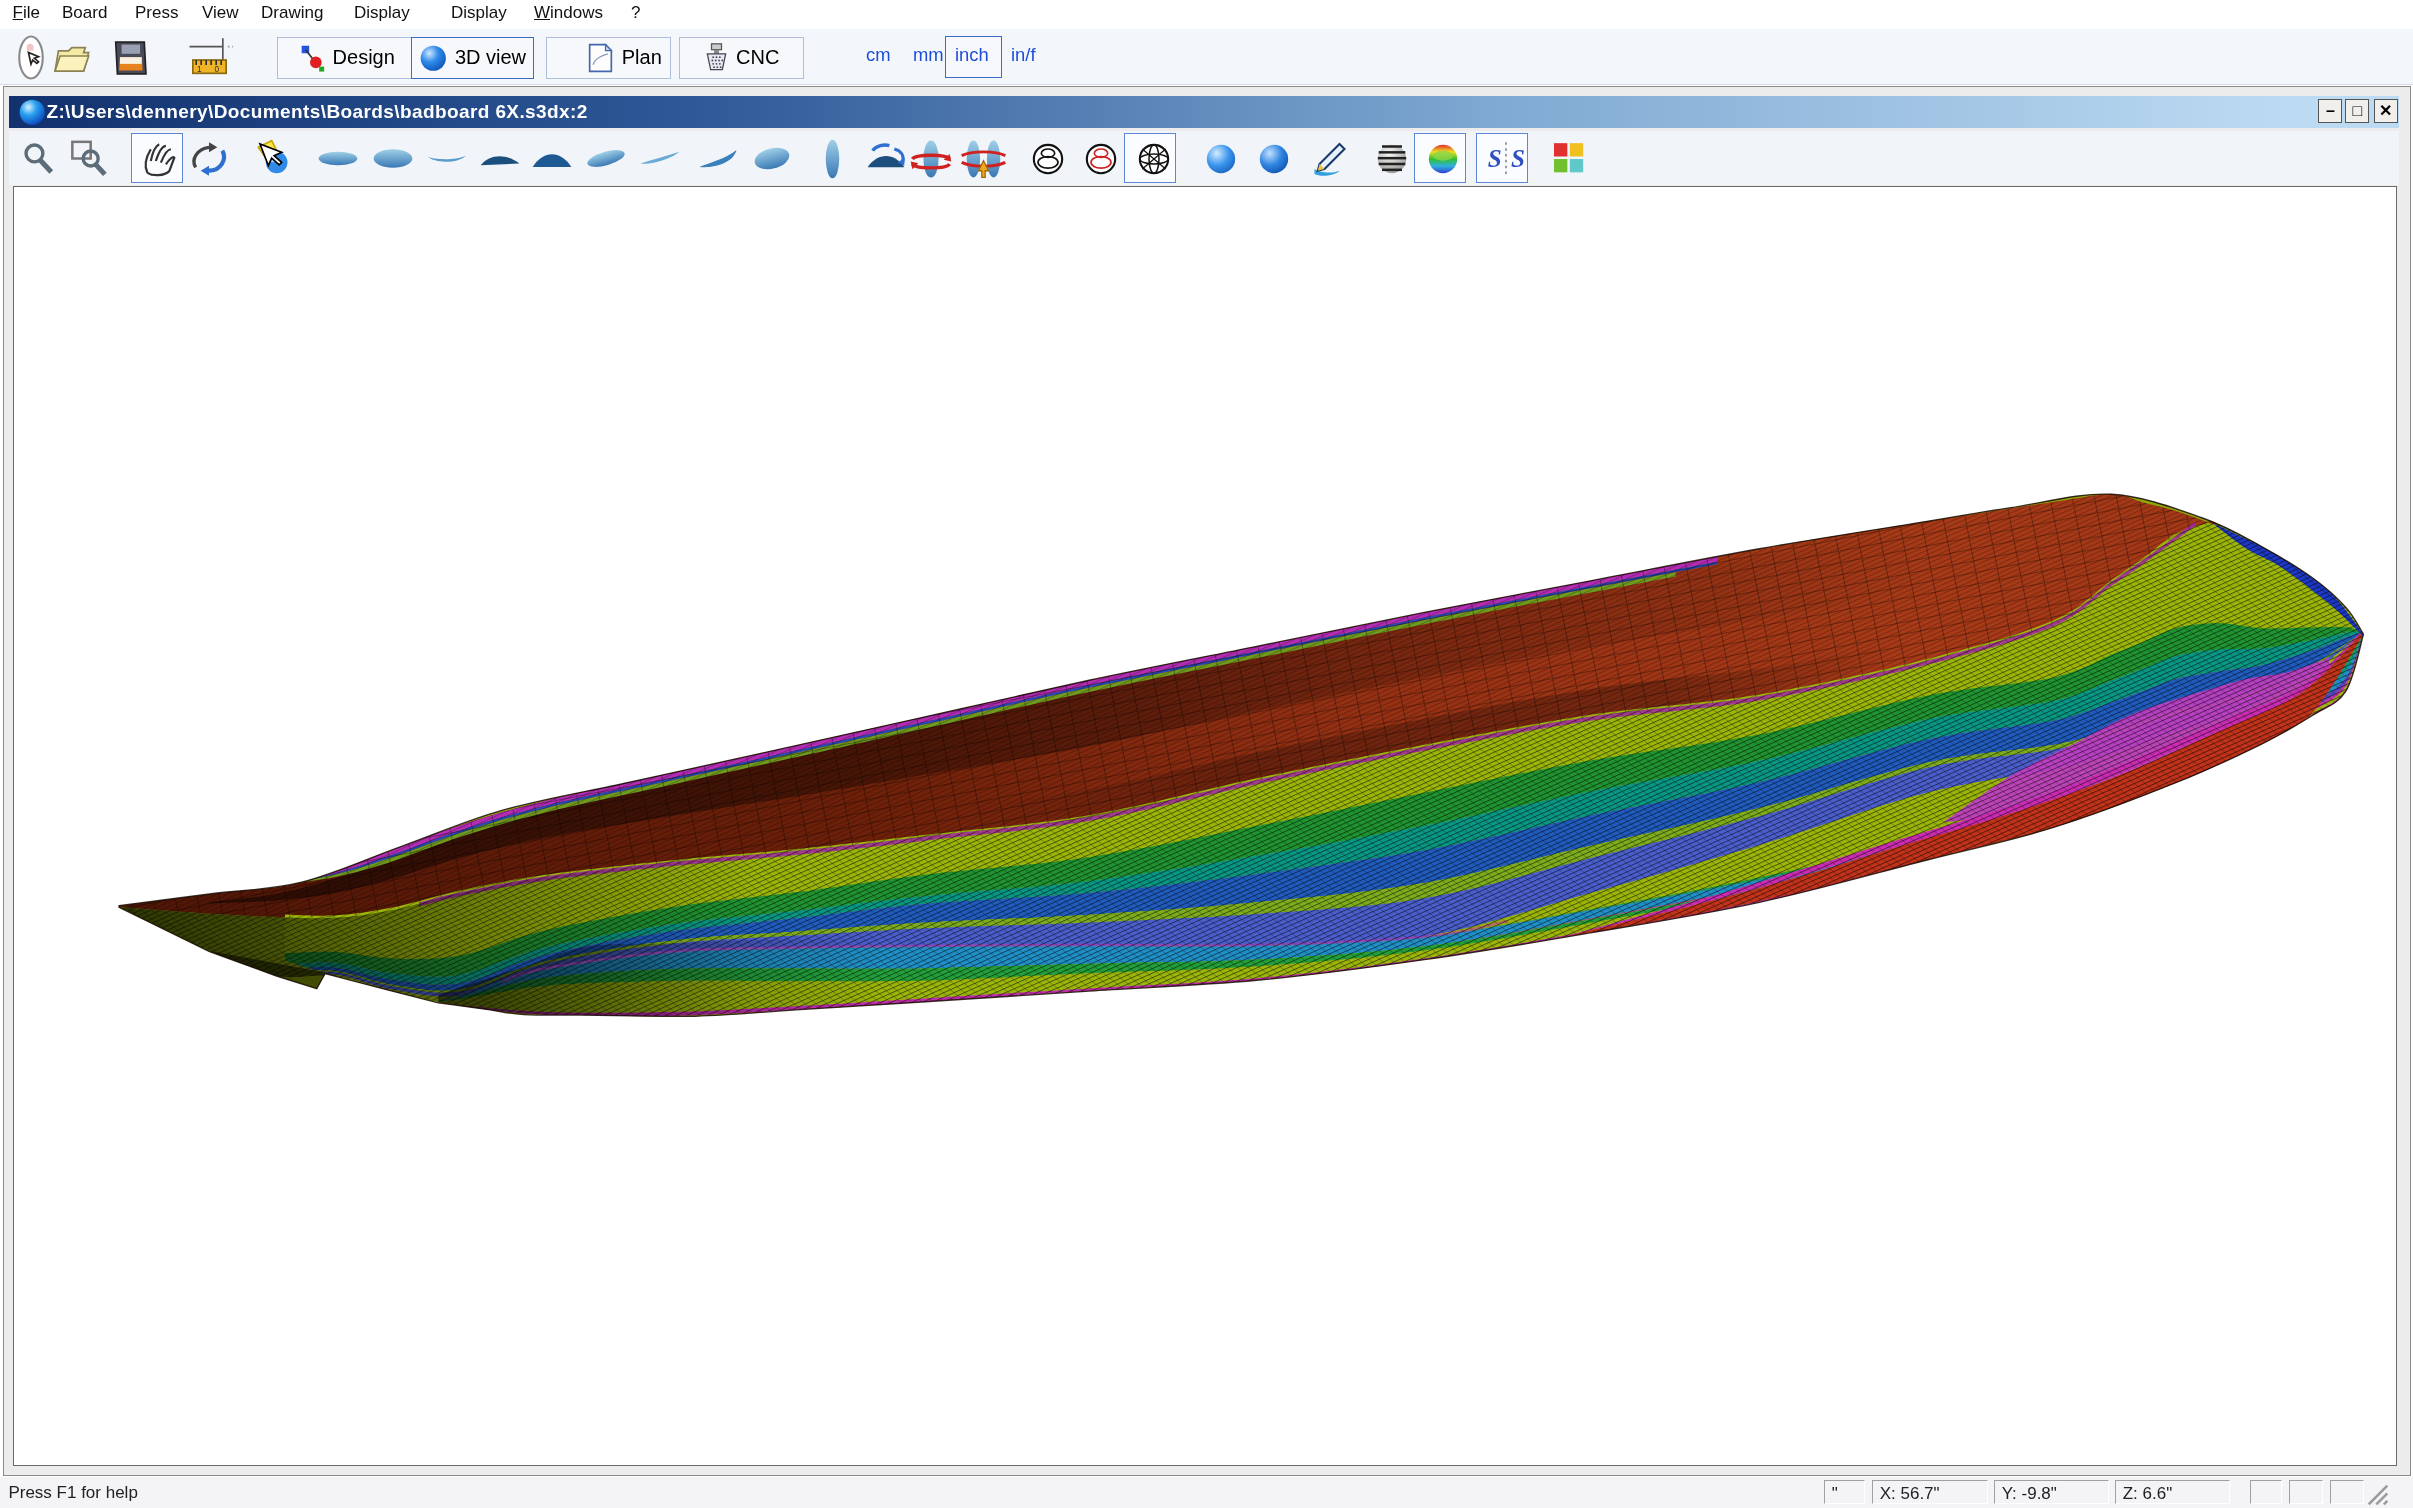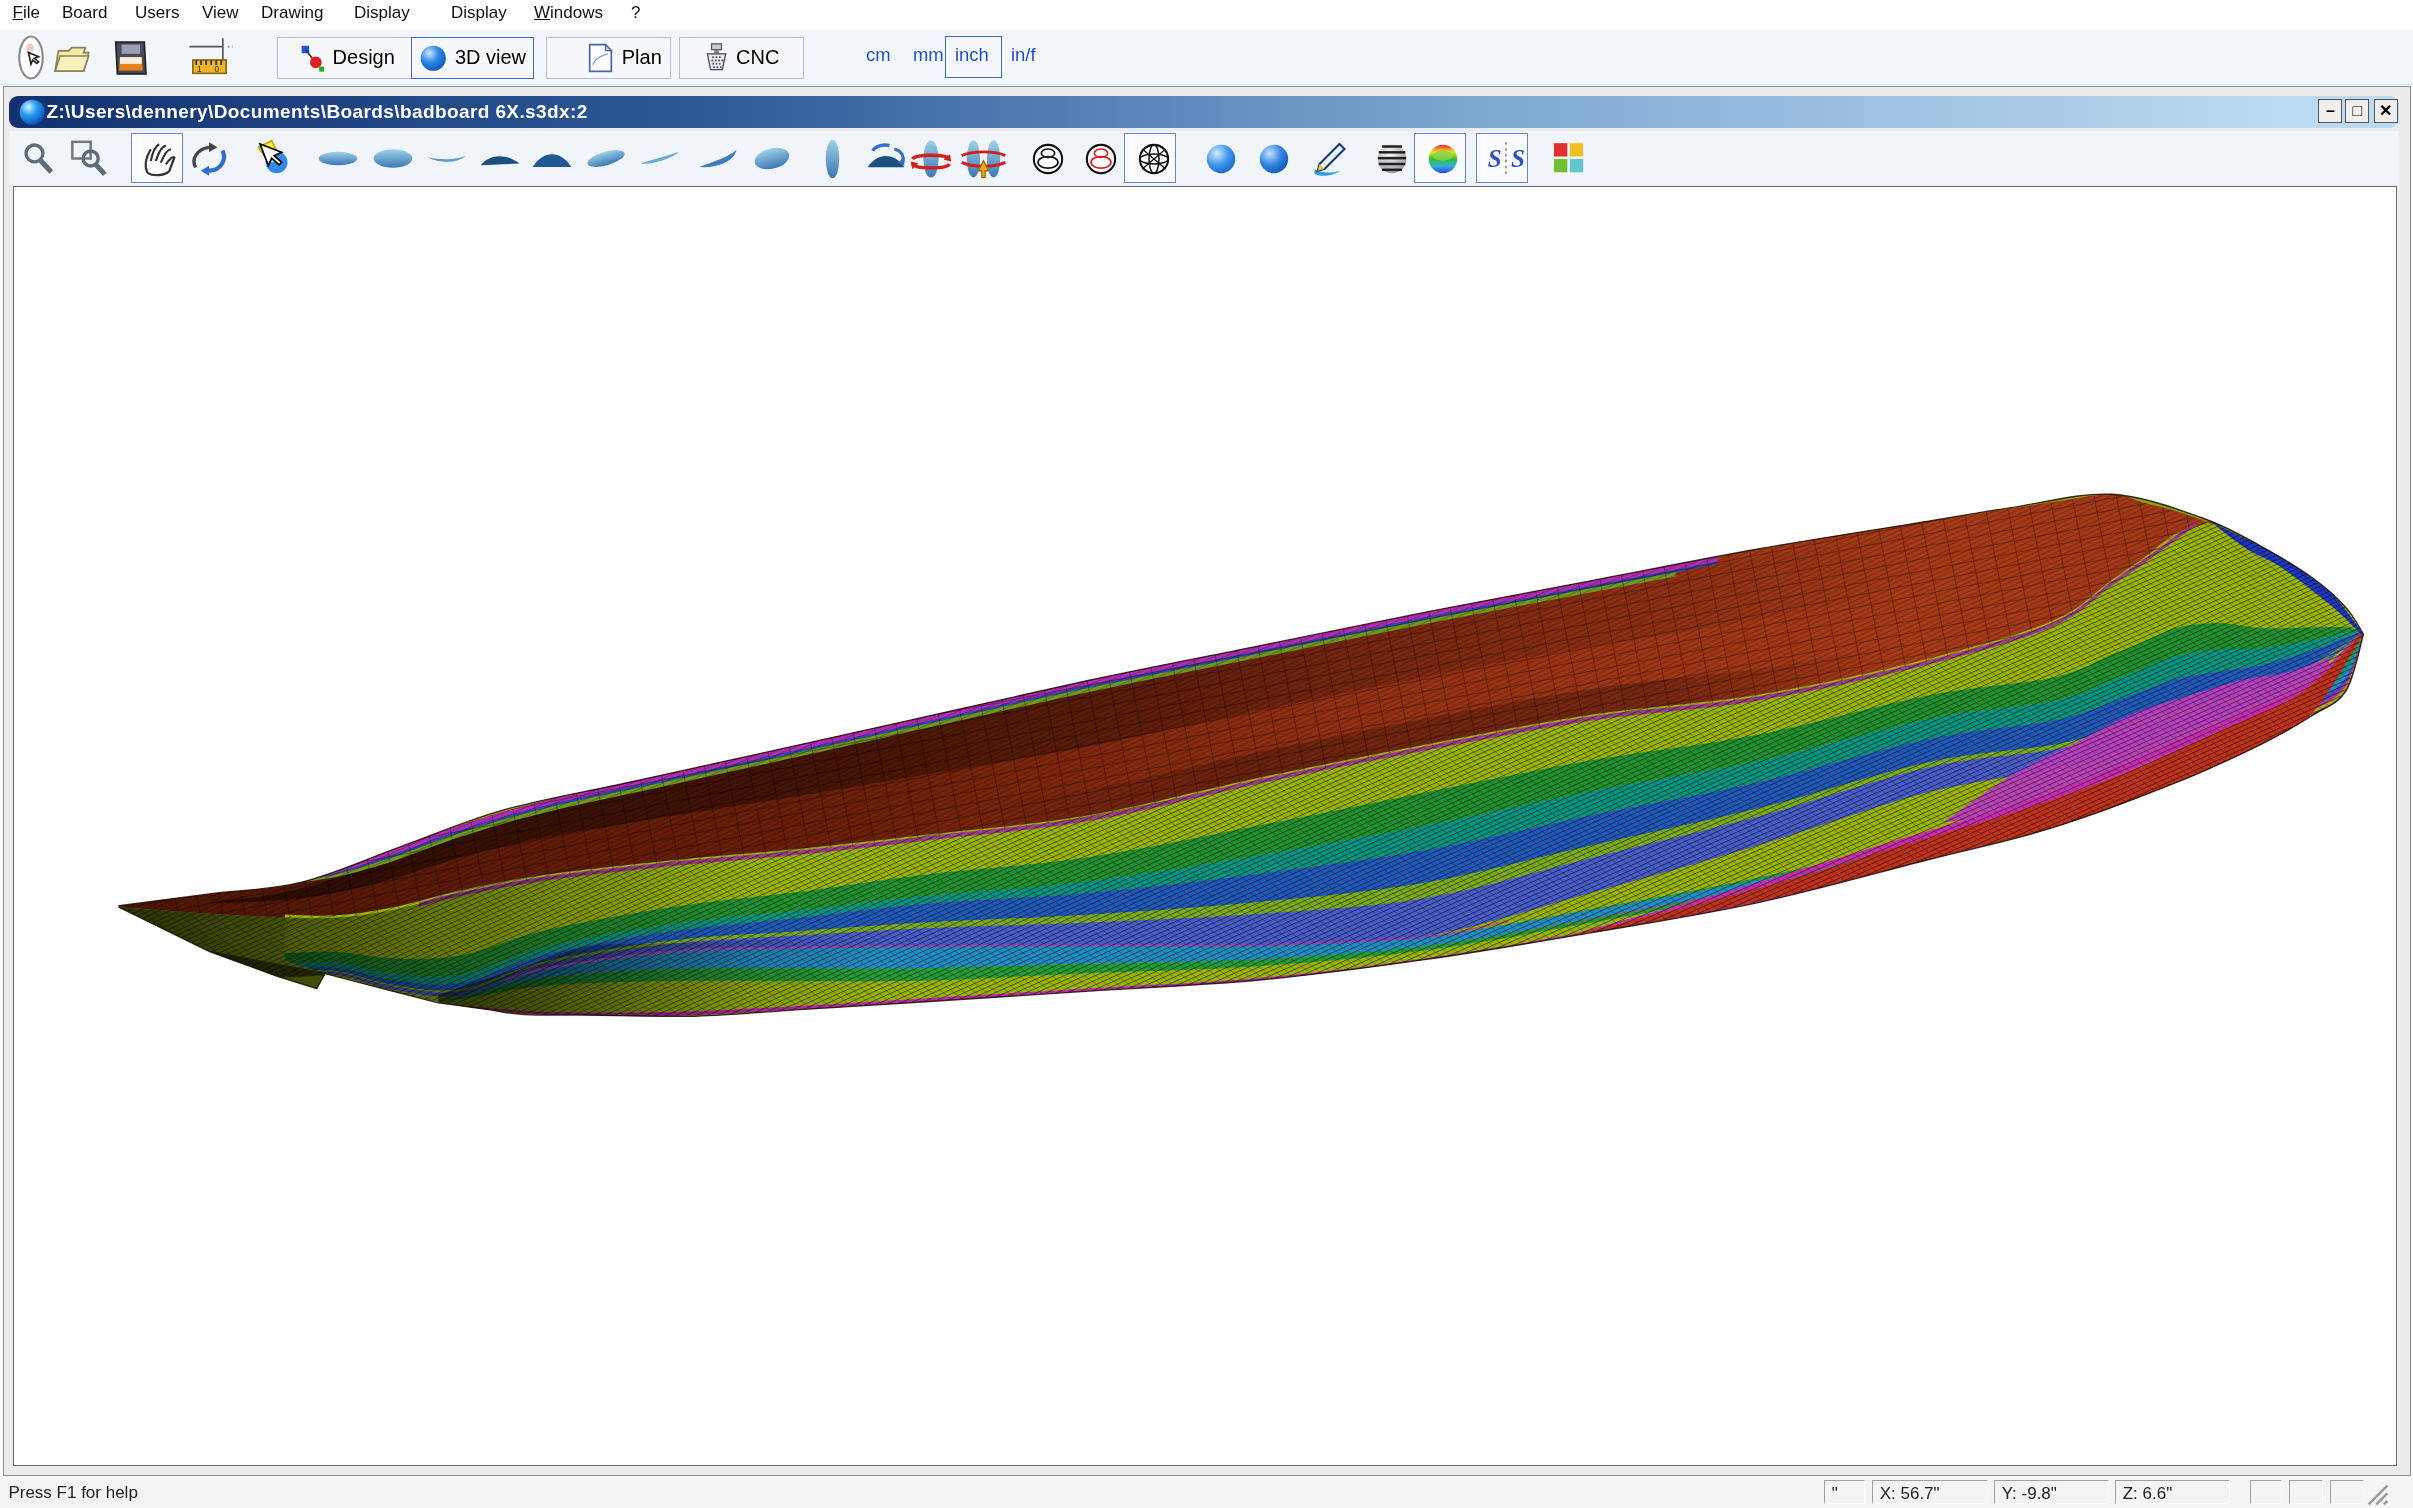--- a/index.html
+++ b/index.html
@@ -5,38 +5,38 @@
  font-family:"Liberation Sans",sans-serif;-webkit-font-smoothing:antialiased}
 .abs{position:absolute}
 #menubar{left:0;top:0;width:1949px;height:28.5px;background:#fff;font-size:17px;color:#111}
 #menubar span{position:absolute;top:3.4px}
 #toolbar1{left:0;top:28.5px;width:2413px;height:56px;background:#f3f6fb;border-bottom:0.8px solid #d7dde8}
 .tbtn{position:absolute;top:8.4px;height:42px;border:0.8px solid #aebfdc;background:#f6f8fc;
  font-size:20px;color:#000;display:flex;align-items:center;justify-content:center;gap:7.5px}
 .unit{position:absolute;top:15px;font-size:18.4px;color:#1d4ed8}
 #childwin{left:2.5px;top:86px;width:2408px;height:1390px;border:1.7px solid #8a8a8a;background:#ececec}
 #titlebar{left:5.9px;top:9.2px;width:2390px;height:32px;
- background:linear-gradient(to right,#12316e 0%,#2d5796 28%,#7fa9d2 62%,#bcdaf2 95%);border-radius:9px;}
+ background:linear-gradient(to right,#12316e 0%,#2d5796 28%,#7fa9d2 62%,#bcdaf2 95%);}
 #titlebar .txt{position:absolute;left:37px;top:5px;color:#fff;font-size:19px;font-weight:bold;
  letter-spacing:0.4px;white-space:pre}
 .wbtn{position:absolute;top:2.5px;width:24px;height:24px;background:#f1efec;border:0.8px solid #555;
  color:#000;font-size:16px;text-align:center;line-height:22.6px;font-weight:bold}
 #toolbar2{left:5.9px;top:44px;width:2390px;height:54px;background:#f1f4f9}
 .selbox{position:absolute;border:1.7px solid #5f87d8;background:#fbfcff}
 #canvasfrm{left:9.2px;top:99px;width:2384px;height:1280px;border:1.7px solid #6a6a6a;background:#fff}
 #statusbar{left:0;top:1477px;width:2413px;height:31px;background:#f4f4f7;font-size:17px;color:#222}
 .sbox{position:absolute;top:3.4px;height:24px;border-top:1.7px solid #a0a0a0;border-left:1.7px solid #a0a0a0;
  border-right:0.8px solid #fff;border-bottom:0.8px solid #fff;padding:2.5px 0 0 6.7px;font-size:17px;color:#222}
 svg{display:block}
 #board{position:absolute;left:0;top:0;pointer-events:none}
 </style></head><body>
 <div id="menubar" class="abs">
     <span style="left:12.6px"><u>F</u>ile</span>
     <span style="left:62px">Board</span>
-    <span style="left:135px">Users</span>
+    <span style="left:135px">Press</span>
     <span style="left:202px">View</span>
     <span style="left:261px">Drawing</span>
     <span style="left:354px">Display</span>
     <span style="left:451px">Display</span>
     <span style="left:534px"><u>W</u>indows</span>
     <span style="left:631px">?</span>
   </div>
 <div id="toolbar1" class="abs">
     <svg class="abs" style="left:10px;top:5px" width="42" height="47" viewBox="0 0 50 56">
 <ellipse cx="25" cy="28" rx="14" ry="25" fill="#fff" stroke="#8a8a8a" stroke-width="2.5"></ellipse>

